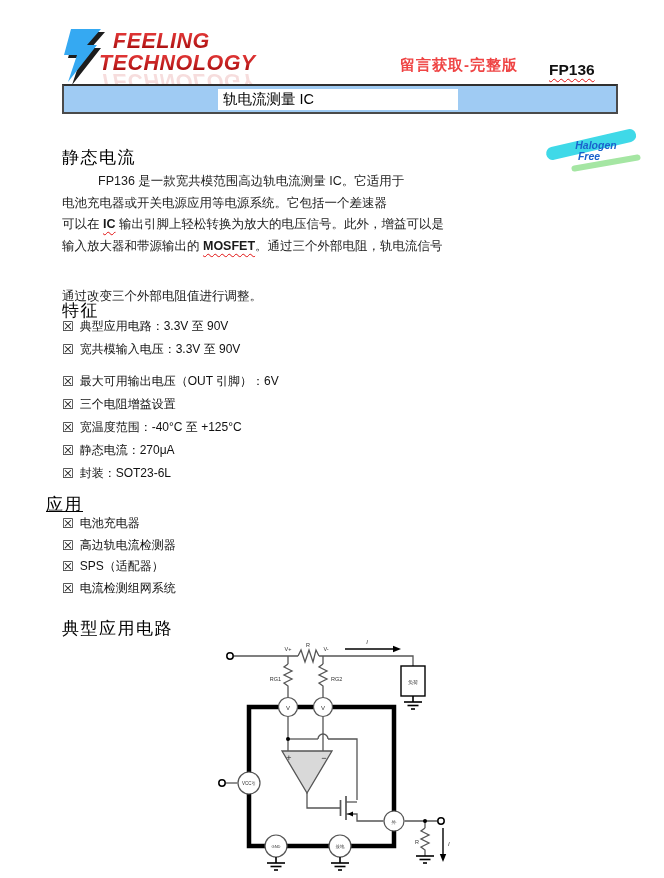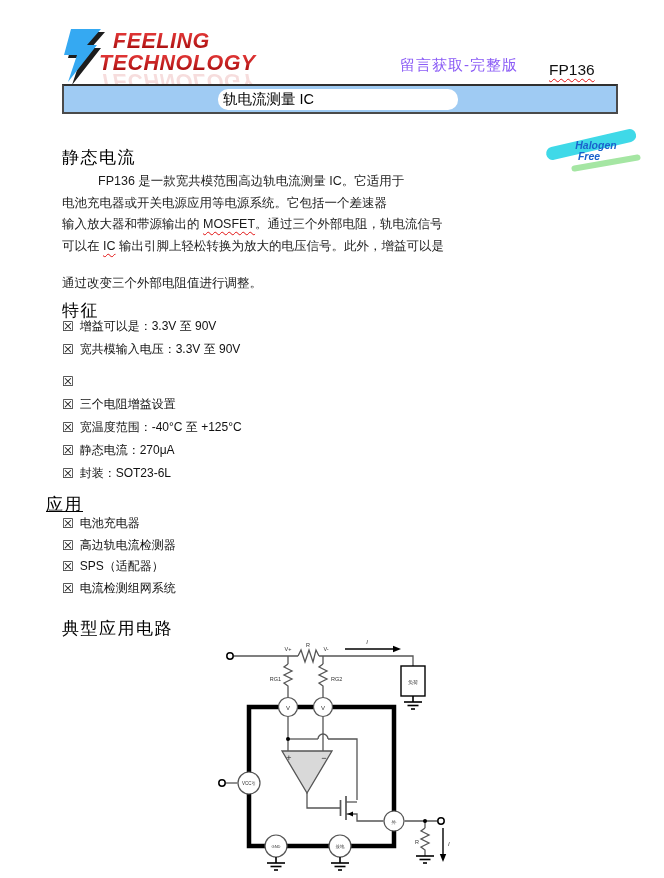--- a/index.html
+++ b/index.html
@@ -3,40 +3,40 @@
 <meta charset="utf-8">
 <style>
   html,body{margin:0;padding:0;}
   body{
     width:664px;height:878px;background:#ffffff;
     font-family:"Liberation Sans","DejaVu Sans",sans-serif;
     position:relative;overflow:hidden;color:#1a1a1a;
   }
   .abs{position:absolute;}
   
-  #watermark{left:400px;top:56px;color:#8b5cf6;font-weight:normal;font-size:15px;letter-spacing:1px;}
+  #watermark{left:400px;top:56px;color:#ef4444;font-weight:bold;font-size:15px;letter-spacing:1px;}
   #part-number{left:549px;top:61px;font-size:15.5px;color:#111;}
-  .wavy{text-decoration-line:underline;text-decoration-style:wavy;text-decoration-color:#e11212;text-decoration-thickness:1px;text-underline-offset:3px;}
+  .wavy{text-decoration-line:underline;text-decoration-style:wavy;text-decoration-color:#e11212;text-decoration-thickness:1px;text-underline-offset:3px;font-weight:bold;}
   
   #title-bar{
     left:62px;top:84px;width:552px;height:26px;
     background:#9fcbf3;border:2px solid #4a4a4a;border-top-color:#303030;
   }
   #title-box{
     position:absolute;left:154px;top:3px;width:240px;height:21px;
-    background:#ffffff;display:flex;align-items:center;border-radius:10px;
+    background:#ffffff;display:flex;align-items:center;
   }
   #title-box span{font-size:14.5px;color:#000;padding-left:5px;white-space:nowrap;}
   
   .section-heading{font-size:17px;color:#000;letter-spacing:1.5px;}
   #h-general{left:62px;top:146px;}
   #description{left:62px;top:171px;width:500px;font-size:12.5px;color:#1a1a1a;}
   .para-line{line-height:21.5px;white-space:nowrap;}
   .para-line.indent{text-indent:36px;}
-  .para-line.gap{margin-top:16px;}
+  .para-line.gap{margin-top:29px;}
   #h-features{left:62px;top:299px;}
   #features-list{left:62px;top:315px;}
   #h-applications{left:46px;top:493px;text-decoration:underline;}
   #applications-list{left:62px;top:513px;}
   .check-item{display:flex;align-items:center;font-size:12px;color:#111;height:23px;white-space:nowrap;}
   #applications-list .check-item{height:21.5px;}
   #features-list .check-item:nth-child(2){margin-bottom:9px;}
   .ballot{font-family:"DejaVu Sans",sans-serif;font-size:13px;margin-right:6px;color:#222;}
   #h-circuit{left:62px;top:617px;}
   
@@ -86,37 +86,38 @@
       <text x="53" y="25">Halogen</text>
       <text x="46" y="36">Free</text>
     </g>
   </svg>
 </div>
 
 <div class="abs section-heading" id="h-general">静态电流</div>
 <div class="abs" id="description">
     <div class="para-line indent"><span>FP136 是一款宽共模范围高边轨电流测量 IC。它适用于</span></div>
     <div class="para-line"><span>电池充电器或开关电源应用等电源系统。它包括一个差速器</span></div>
+    <div class="para-line"><span>可以在 </span><span class="wavy">IC</span><span> 输出引脚上轻松转换为放大的电压信号。此外，增益可以是</span></div>
     <div class="para-line"><span>输入放大器和带源输出的 </span><span class="wavy">MOSFET</span><span>。通过三个外部电阻，轨电流信号</span></div>
-    <div class="para-line"><span>可以在 </span><span class="wavy">IC</span><span> 输出引脚上轻松转换为放大的电压信号。此外，增益可以是</span></div>
     <div class="para-line gap"><span>通过改变三个外部电阻值进行调整。</span></div>
   </div>
 
 <div class="abs section-heading" id="h-features">特征</div>
 <div class="abs" id="features-list">
     <div class="check-item">
       <span class="ballot">☒</span>
-      <span class="check-text">增益可以是：3.3V 至 90V</span>
+      <span class="check-text">典型应用电路：3.3V 至 90V</span>
     </div>
     <div class="check-item">
       <span class="ballot">☒</span>
       <span class="check-text">宽共模输入电压：3.3V 至 90V</span>
     </div>
     <div class="check-item">
       <span class="ballot">☒</span>
+      <span class="check-text">最大可用输出电压（OUT 引脚）：6V</span>
     </div>
     <div class="check-item">
       <span class="ballot">☒</span>
       <span class="check-text">三个电阻增益设置</span>
     </div>
     <div class="check-item">
       <span class="ballot">☒</span>
       <span class="check-text">宽温度范围：-40°C 至 +125°C</span>
     </div>
     <div class="check-item">

